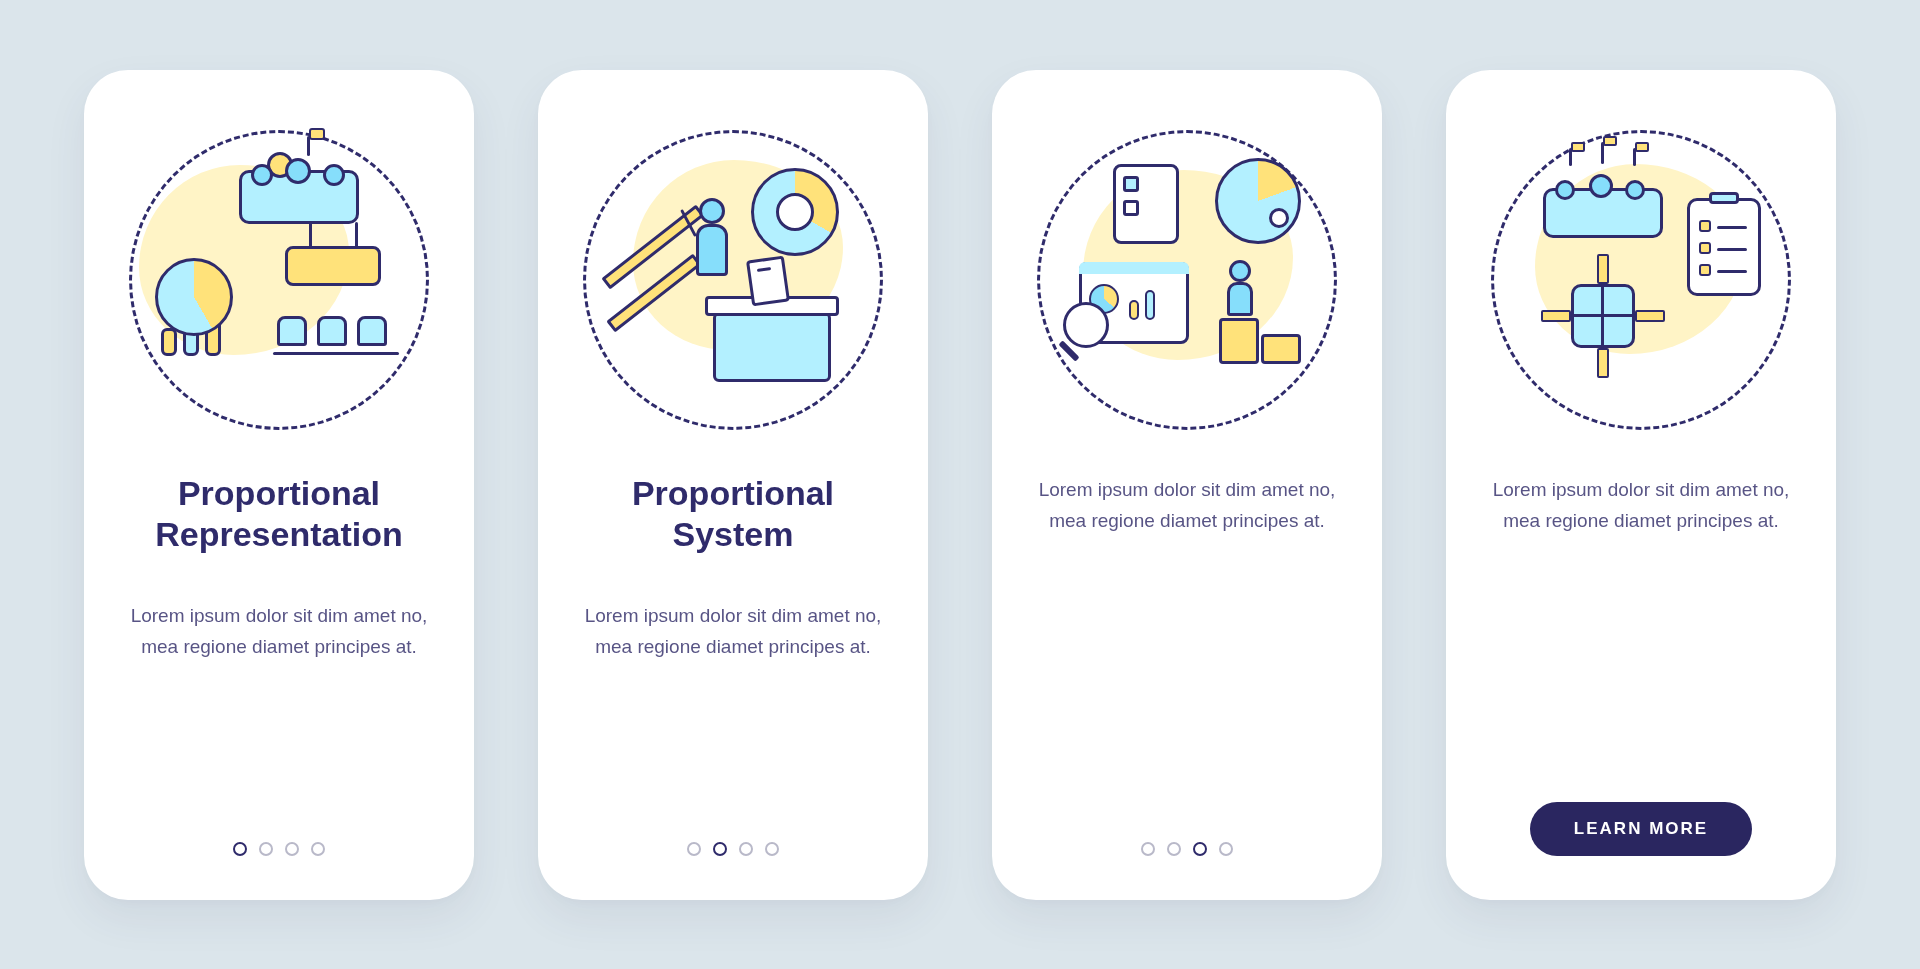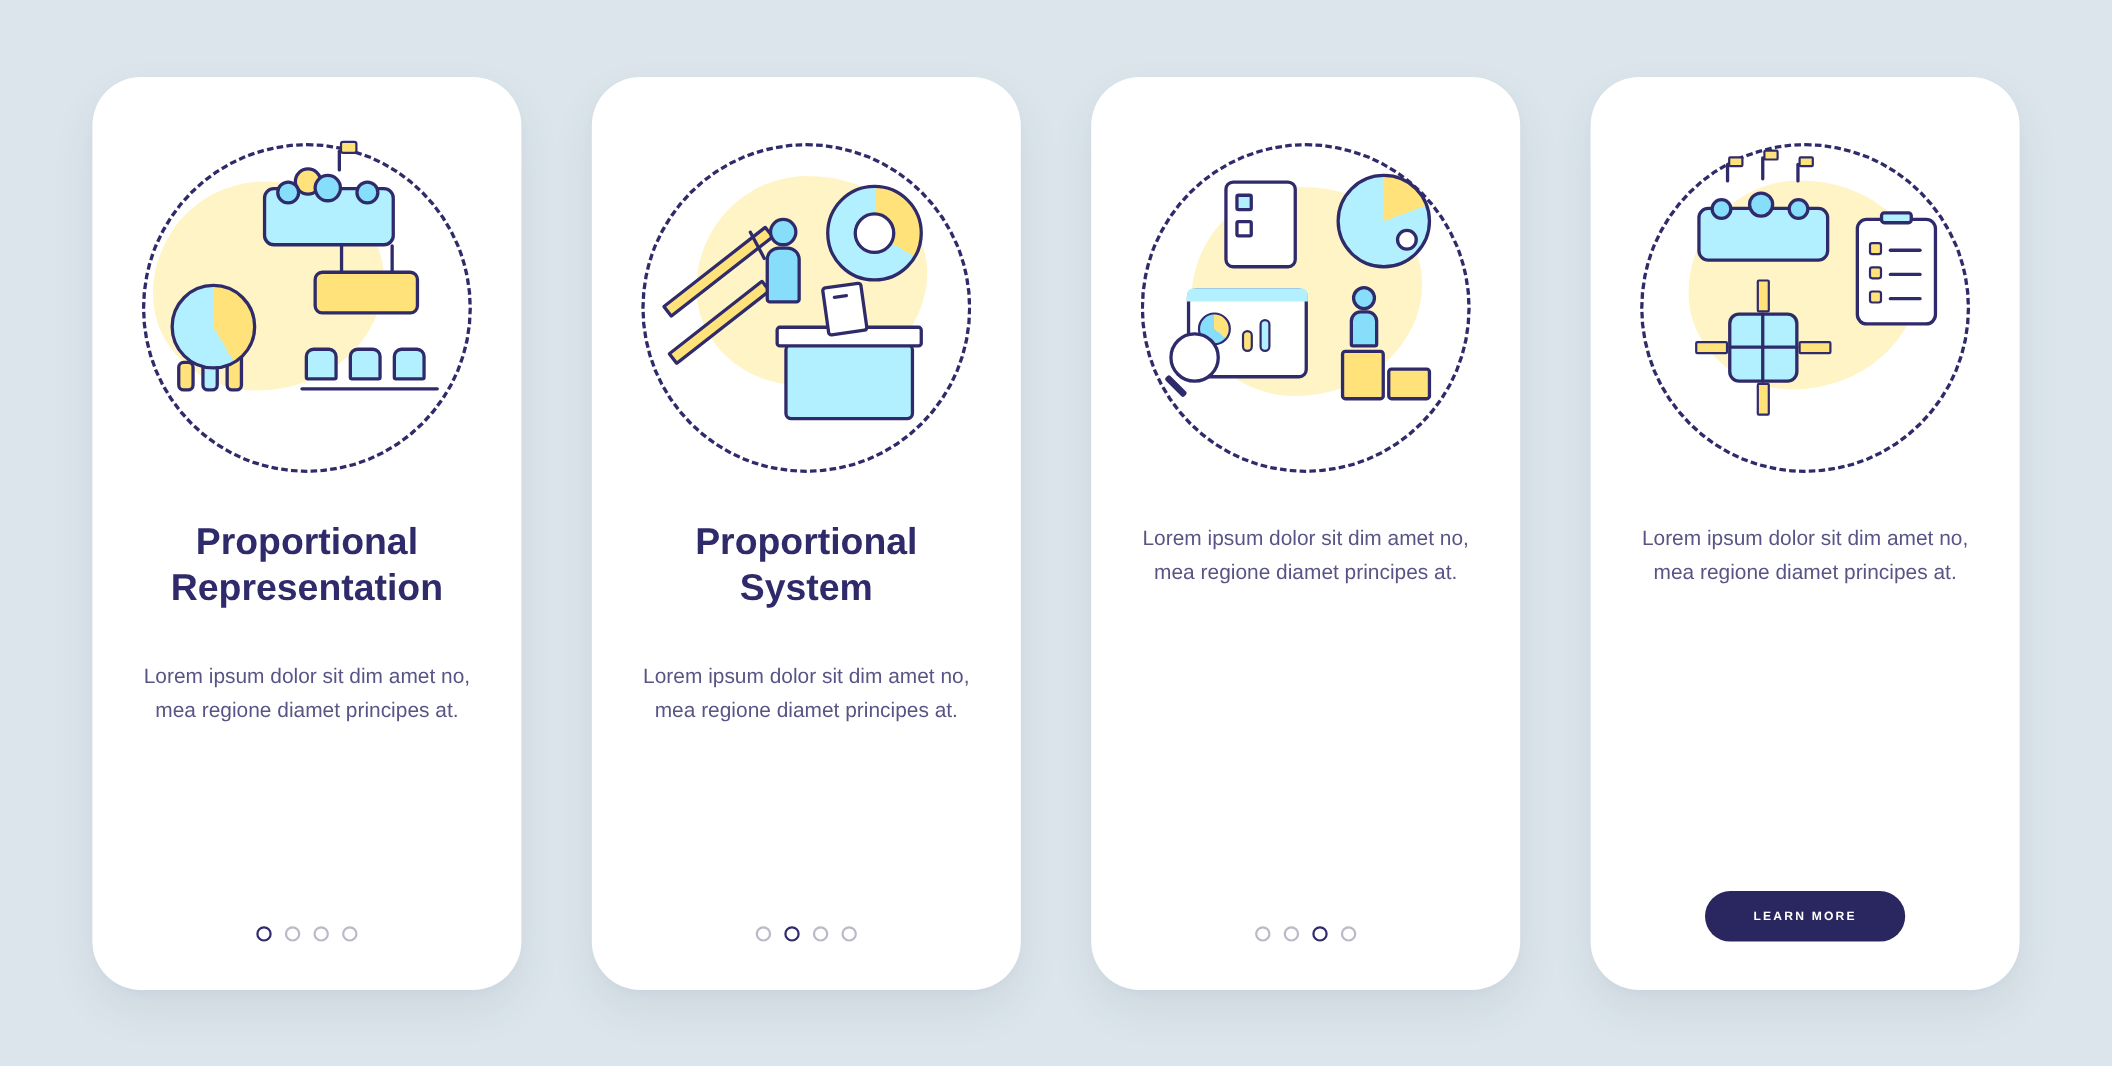--- a/index.html
+++ b/index.html
@@ -100,21 +100,21 @@
     border:2px solid var(--navy);
     background:transparent;
   }
   .dot.inactive{
     border-color:var(--grey);
   }
   .cta{
     margin-top:auto;
     background:var(--navy-dark);
     color:#fff;
-    font-size:11px;
+    font-size:17px;
     letter-spacing:2px;
     font-weight:700;
     padding:17px 44px;
     border-radius:999px;
     cursor:pointer;
   }
   
   .box{position:absolute;border:3px solid var(--navy);border-radius:6px;}
   .blob{position:absolute;border-radius:50%;}
   .line{position:absolute;background:var(--navy);border-radius:2px;}

